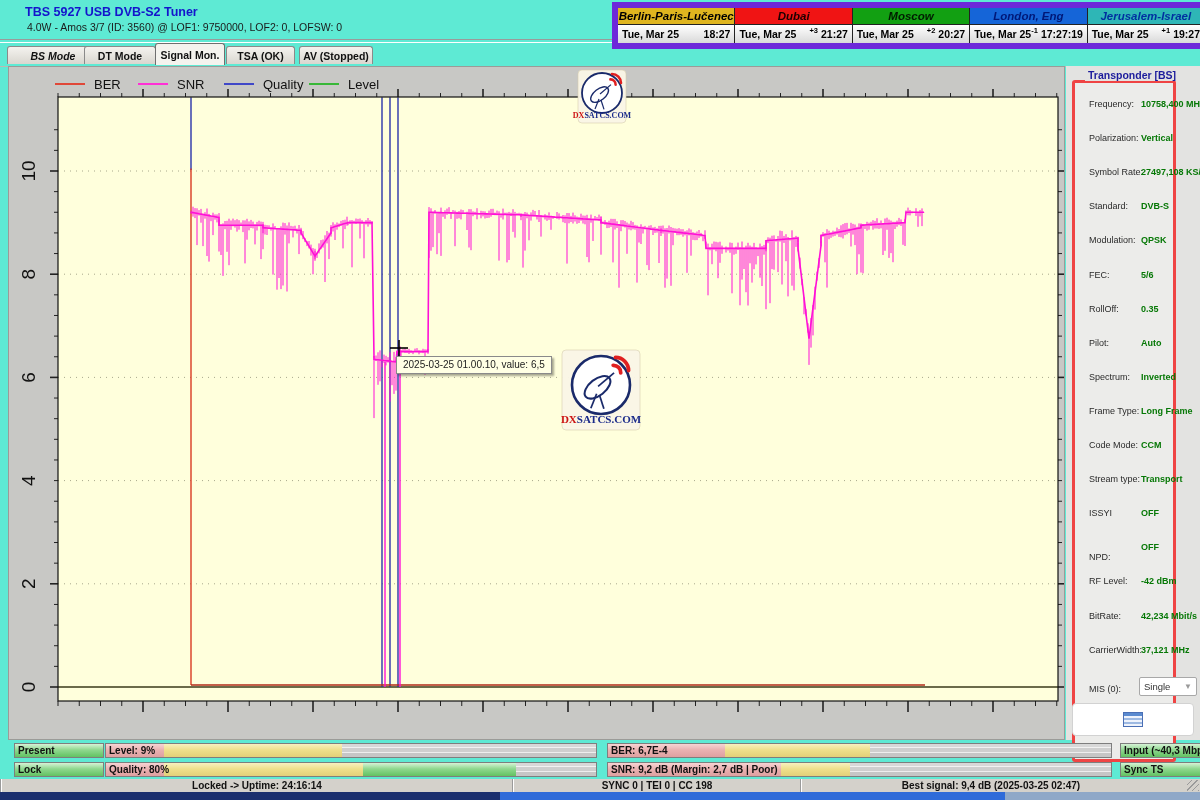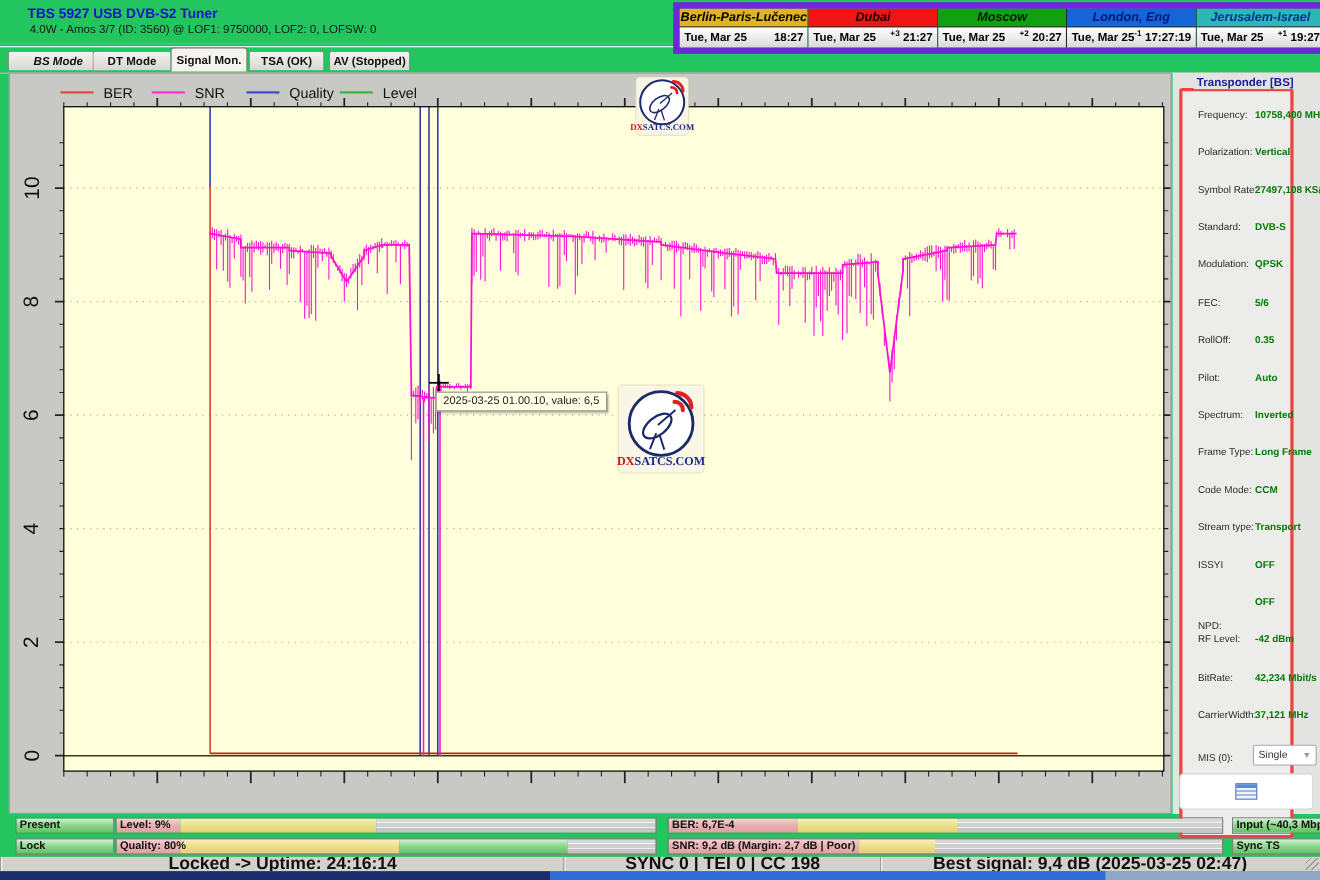--- a/index.html
+++ b/index.html
@@ -1,17 +1,17 @@
 <!DOCTYPE html>
 <html><head>
 <meta charset="utf-8">
 <style>
   html,body{margin:0;padding:0;}
   body{font-family:"Liberation Sans",sans-serif;}
-  #app{position:relative;width:1200px;height:800px;background:#22c55e;overflow:hidden;}
+  #app{position:relative;width:1200px;height:800px;background:#5eead4;overflow:hidden;}
 
   
   #title{position:absolute;left:25px;top:5px;font-size:12.5px;font-weight:bold;color:#1414cc;white-space:nowrap;}
   #subtitle{position:absolute;left:27px;top:21px;font-size:10.5px;color:#1a1a1a;white-space:nowrap;}
   #header-sep{position:absolute;left:0;top:39px;width:1200px;height:2px;border-top:1px solid #9a9a9a;border-bottom:1px solid #ffffff;}
 
   
   #clocks{position:absolute;left:612px;top:2px;width:586px;height:35px;display:flex;border:6px solid #6d28d9;}
   .clock-col{flex:1;display:flex;flex-direction:column;border-right:1px solid #222;min-width:0;}
   .clock-col:last-child{border-right:none;}
@@ -55,21 +55,21 @@
   
   .hbar{position:absolute;height:15px;border:1px solid #7e7e7e;box-sizing:border-box;overflow:hidden;margin-left:12px;}
   .hbar .lbl{position:absolute;left:3px;top:0;height:13px;line-height:13px;font-size:10px;font-weight:bold;color:#111;white-space:nowrap;z-index:2;}
   .hbar .seg{position:absolute;top:0;height:13px;}
   .seg-green{background:linear-gradient(#d6f2d6,#8fd88f 45%,#62c262);}
   .seg-pink{background:linear-gradient(#f6d4d4,#eab2b2 45%,#dfa0a0);}
   .seg-yellow{background:linear-gradient(#f8f0c0,#efe08c 45%,#e3d078);}
   .seg-gray{background:linear-gradient(#d8d8d8 0 3px,#f2f2f2 3px 4px,#cfcfcf 4px 8px,#eeeeee 8px 9px,#c6c6c6 9px);}
 
   
-  #statusbar{position:absolute;left:0;top:779px;width:1200px;height:13px;background:#d4d1cb;font-size:16px;font-weight:bold;color:#111;}
+  #statusbar{position:absolute;left:0;top:779px;width:1200px;height:13px;background:#d4d1cb;font-size:10px;font-weight:bold;color:#111;}
   .sb-cell{position:absolute;top:0;height:13px;line-height:13px;text-align:center;border-left:1px solid #9a9a9a;box-shadow:inset 1px 0 0 #ffffff;white-space:nowrap;overflow:hidden;}
   .sb-cell:first-child{border-left:none;box-shadow:none;}
   #sb-grip{position:absolute;right:1px;top:1px;width:12px;height:11px;
            background:repeating-linear-gradient(135deg,transparent 0 3px,#9a9a9a 3px 4px);}
 
   
   #bottom-strip{position:absolute;left:0;top:792px;width:1200px;height:8px;display:flex;}
   #bottom-strip div{height:8px;}
 </style>
 </head>
@@ -380,21 +380,21 @@
           <div class="tp-label" style="top: 288.8px;">Spectrum:</div>
           <div class="tp-value" style="top: 288.8px;">Inverted</div>
           <div class="tp-label" style="top: 322.9px;">Frame Type:</div>
           <div class="tp-value" style="top: 322.9px;">Long Frame</div>
           <div class="tp-label" style="top: 357px;">Code Mode:</div>
           <div class="tp-value" style="top: 357px;">CCM</div>
           <div class="tp-label" style="top: 391.1px;">Stream type:</div>
           <div class="tp-value" style="top: 391.1px;">Transport</div>
           <div class="tp-label" style="top: 425.2px;">ISSYI</div>
           <div class="tp-value" style="top: 425.2px;">OFF</div>
-          <div class="tp-label" style="top: 481px;">NPD:</div>
+          <div class="tp-label" style="top: 469px;">NPD:</div>
           <div class="tp-value" style="top: 459.3px;">OFF</div>
           <div class="tp-label" style="top: 493.4px;">RF Level:</div>
           <div class="tp-value" style="top: 493.4px;">-42 dBm</div>
           <div class="tp-label" style="top: 527.5px;">BitRate:</div>
           <div class="tp-value" style="top: 527.5px;">42,234 Mbit/s</div>
           <div class="tp-label" style="top: 561.6px;">CarrierWidth:</div>
           <div class="tp-value" style="top: 561.6px;">37,121 MHz</div>
         </div>
       <div id="mis-label" class="tp-label">MIS (0):</div>
       <div id="mis-select">

